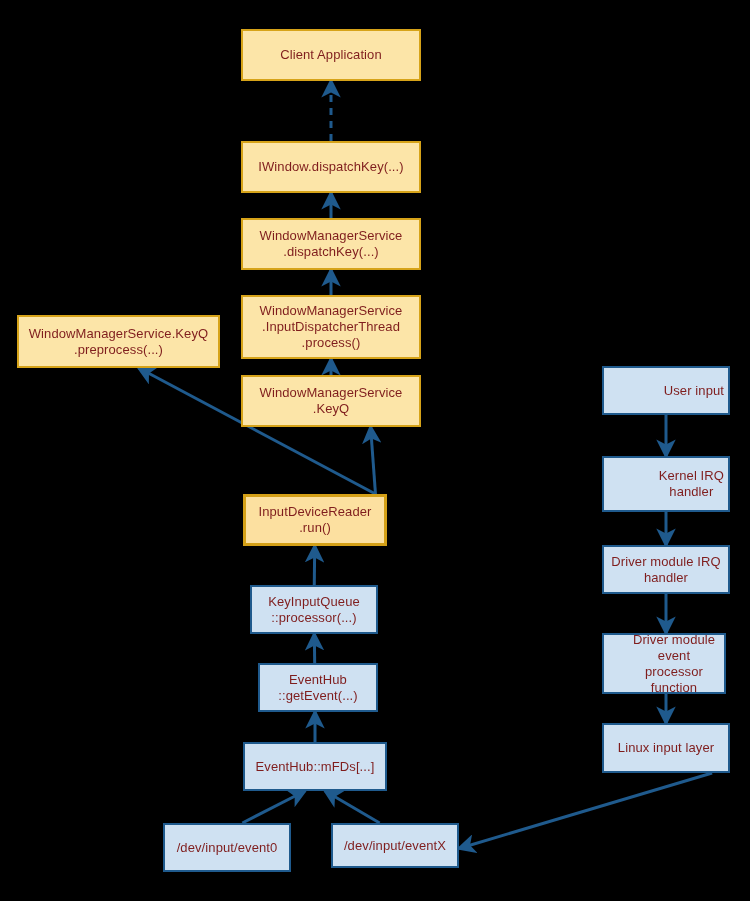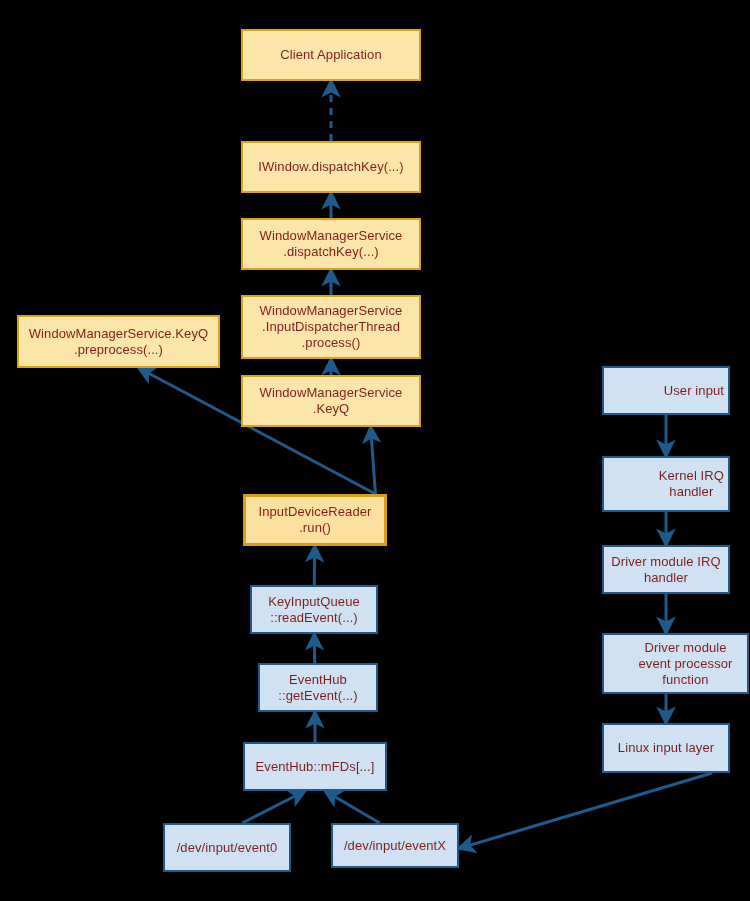--- a/index.html
+++ b/index.html
@@ -100,21 +100,21 @@
       <div class="node yellow" style="left: 241px; top: 375px; width: 180px; height: 52px;">
         <span class="node-label">WindowManagerService
 .KeyQ</span>
       </div>
       <div class="node yellow-strong" style="left: 243px; top: 494px; width: 144px; height: 52px;">
         <span class="node-label">InputDeviceReader
 .run()</span>
       </div>
       <div class="node blue" style="left: 250px; top: 585px; width: 128px; height: 49px;">
         <span class="node-label">KeyInputQueue
-::readEvent(...)</span>
+::processor(...)</span>
       </div>
       <div class="node blue" style="left: 258px; top: 663px; width: 120px; height: 49px;">
         <span class="node-label">EventHub
 ::getEvent(...)</span>
       </div>
       <div class="node blue" style="left: 243px; top: 742px; width: 144px; height: 49px;">
         <span class="node-label">EventHub::mFDs[...]</span>
       </div>
       <div class="node blue" style="left: 163px; top: 823px; width: 128px; height: 49px;">
         <span class="node-label">/dev/input/event0</span>
@@ -126,21 +126,21 @@
         <span class="node-label">User input</span>
       </div>
       <div class="node blue" style="left: 602px; top: 456px; width: 128px; height: 56px; justify-content: flex-end;">
         <span class="node-label">Kernel IRQ
 handler</span>
       </div>
       <div class="node blue" style="left: 602px; top: 545px; width: 128px; height: 49px;">
         <span class="node-label">Driver module IRQ
 handler</span>
       </div>
-      <div class="node blue" style="left: 602px; top: 633px; width: 147px; height: 61px; padding-left: 24px;">
+      <div class="node blue" style="left: 602px; top: 633px; width: 124px; height: 61px; padding-left: 24px;">
         <span class="node-label">Driver module
 event processor
 function</span>
       </div>
       <div class="node blue" style="left: 602px; top: 723px; width: 128px; height: 50px;">
         <span class="node-label">Linux input layer</span>
       </div>
     </div>
 </div>
 

